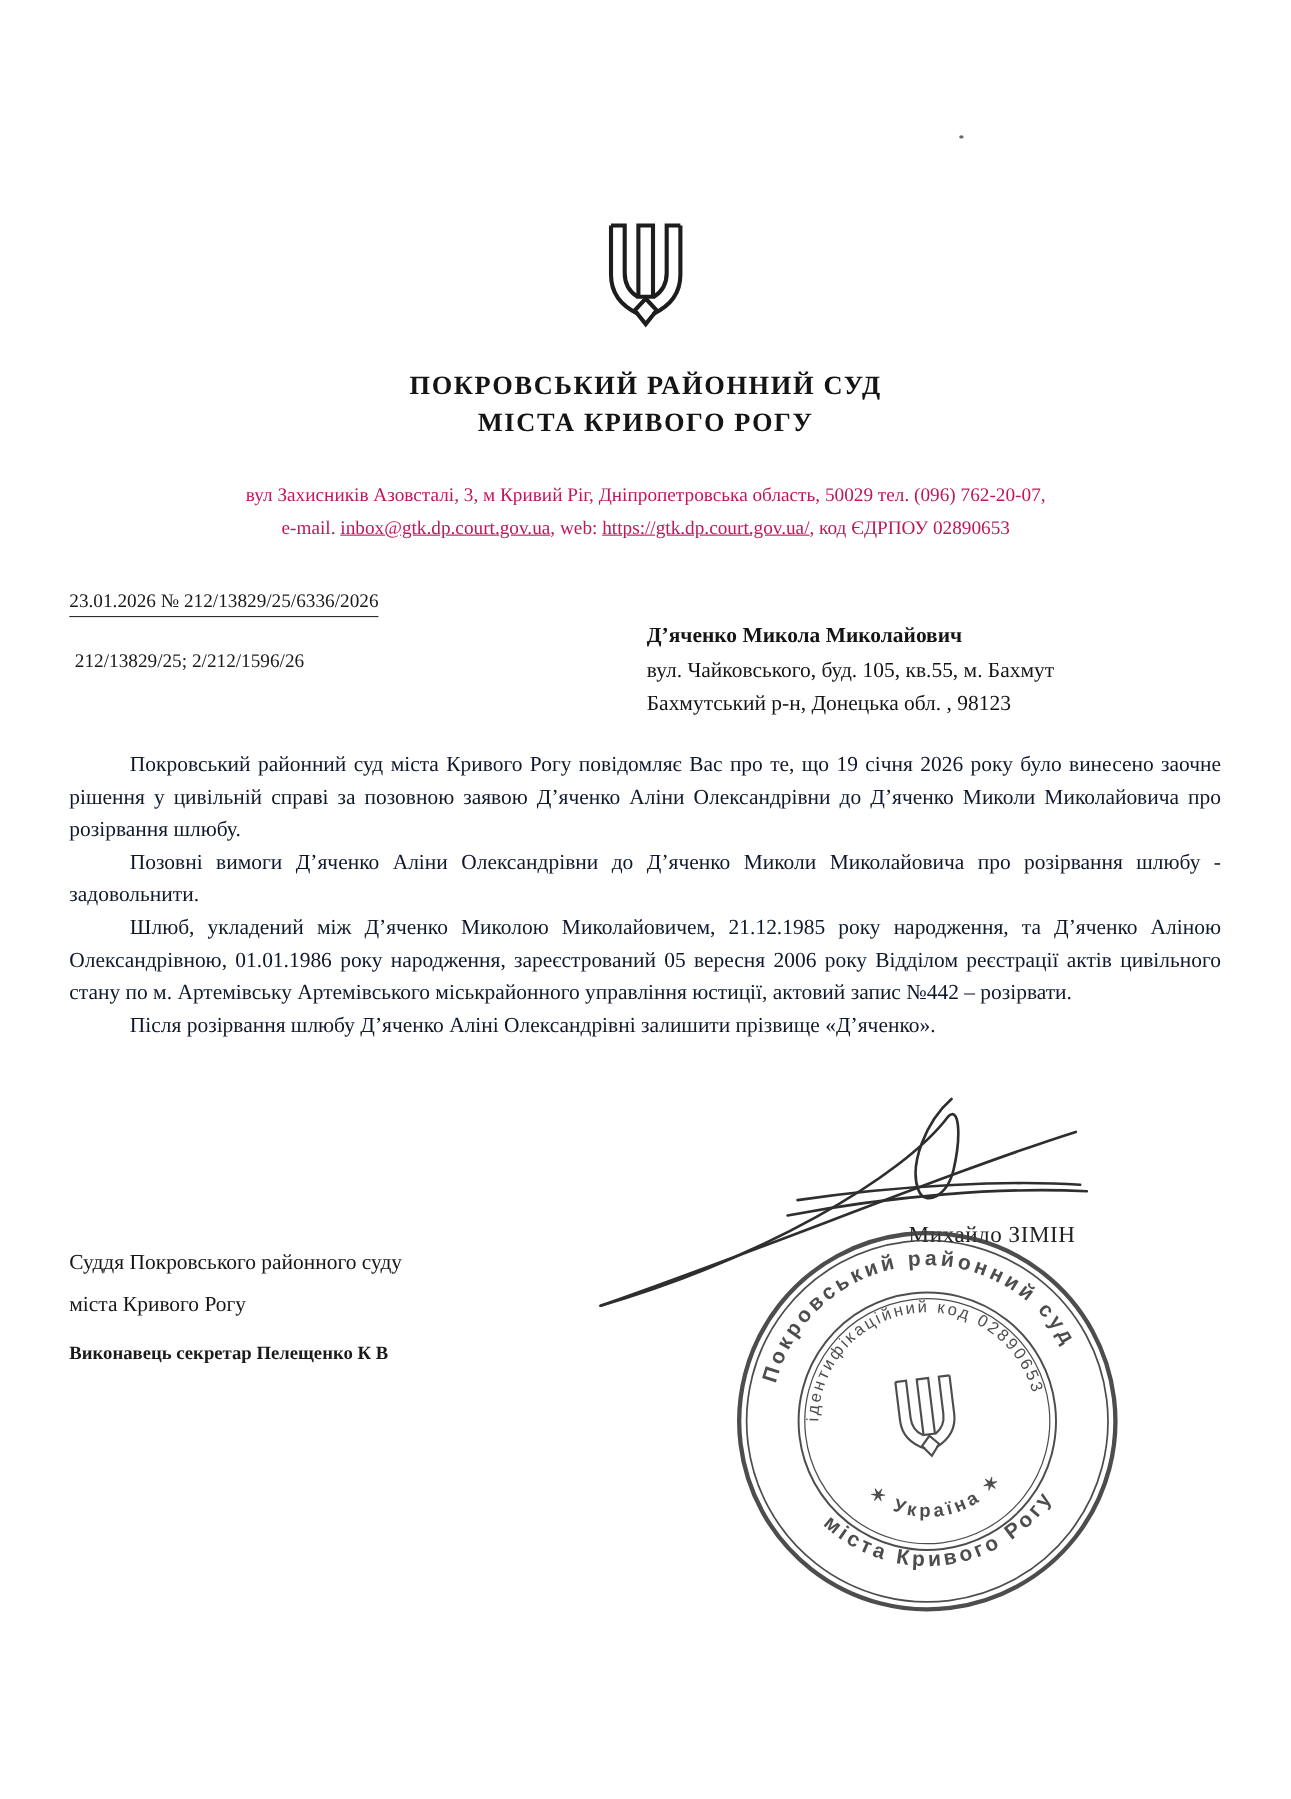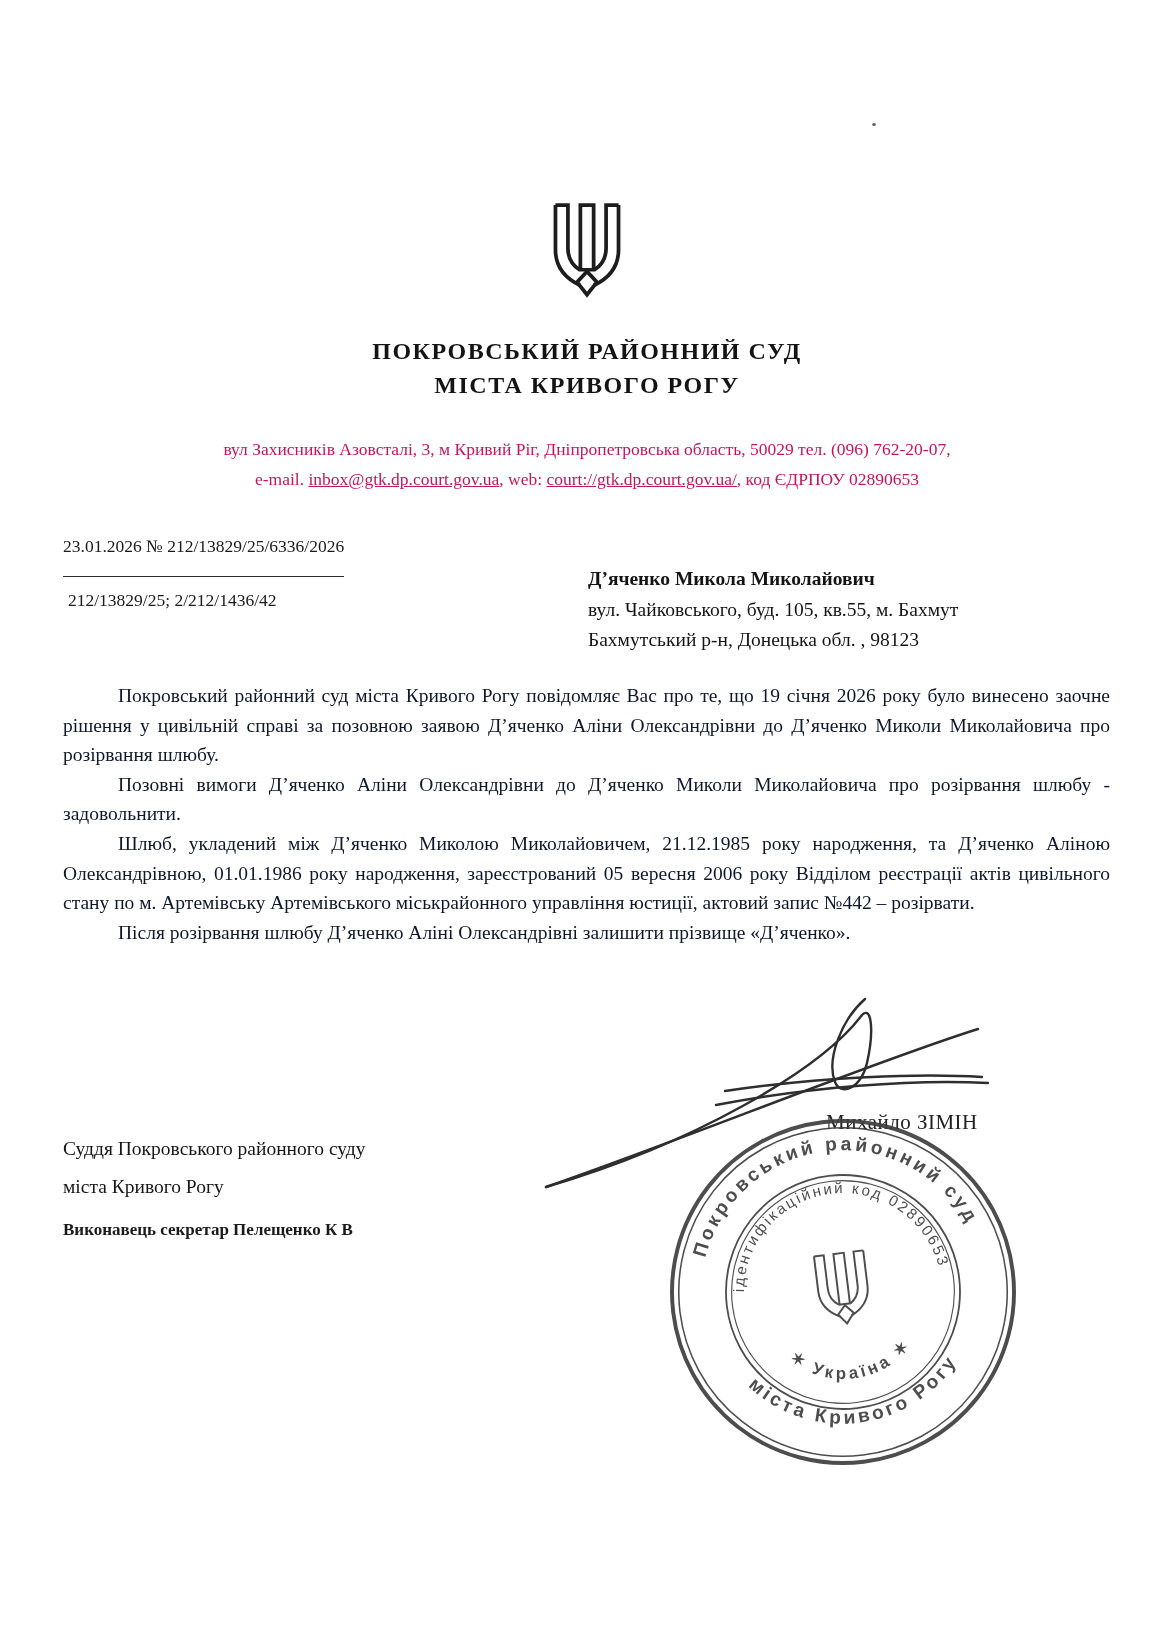--- a/index.html
+++ b/index.html
@@ -16,21 +16,21 @@
     position:absolute; top:334px; left:0; width:100%;
     text-align:center; font-weight:bold; font-size:24px; line-height:34px;
     letter-spacing:1.5px; color:#141414;
   }
   .contact{
     position:absolute; top:434px; left:0; width:100%;
     text-align:center; font-size:17.5px; line-height:30px; color:#be185d;
   }
   .contact .uline{ text-decoration:underline; }
   .refblock{ position:absolute; left:63px; top:536px; font-size:17.5px; color:#1a1a1a; }
-  .ref-number{ display:inline-block; border-bottom:1.5px solid #2b2b2b; padding-bottom:19px; }
+  .ref-number{ display:inline-block; border-bottom:1.5px solid #2b2b2b; padding-bottom:3px; }
   .ref-case{ position:absolute; left:68px; top:590px; font-size:17.5px; color:#1a1a1a; }
   .addressee{
     position:absolute; left:588px; top:532px; width:520px;
     font-size:19.5px; line-height:30.5px; color:#141414;
   }
   .addressee .name{ font-weight:bold;margin-top:32px; }
   .bodytext{
     position:absolute; left:63px; top:681px; width:1047px;
     font-size:19.5px; line-height:29.6px; text-align:justify; color:#0f172a;
   }
@@ -73,28 +73,28 @@
   </svg>
 
   <div class="court-name">
     <div>ПОКРОВСЬКИЙ РАЙОННИЙ СУД</div>
     <div>МІСТА КРИВОГО РОГУ</div>
   </div>
 
   <div class="contact">
     <div>вул  Захисників Азовсталі, 3, м  Кривий Ріг,  Дніпропетровська область, 50029 тел. (096) 762-20-07,</div>
     <div>
-      <span>e-mail.  </span><span class="uline">inbox@gtk.dp.court.gov.ua</span><span>,    web:  </span><span class="uline">court://gtk.dp.court.gov.ua/</span><span>,  код ЄДРПОУ 02890653</span>
+      <span>e-mail.  </span><span class="uline">inbox@gtk.dp.court.gov.ua</span><span>,    web:  </span><span class="uline">https://gtk.dp.court.gov.ua/</span><span>,  код ЄДРПОУ 02890653</span>
     </div>
   </div>
 
   <div class="refblock">
     <span class="ref-number">23.01.2026 №  212/13829/25/6336/2026</span>
   </div>
-  <div class="ref-case">212/13829/25;  2/212/1436/42</div>
+  <div class="ref-case">212/13829/25;  2/212/1596/26</div>
 
   <div class="addressee">
     <div class="name">Д’яченко  Микола Миколайович</div>
     <div>вул. Чайковського, буд. 105, кв.55, м. Бахмут</div>
     <div>Бахмутський р-н, Донецька обл. , 98123</div>
   </div>
 
   <div class="bodytext">
     <p>Покровський районний суд міста Кривого Рогу повідомляє Вас про те, що 19 січня 2026 року було винесено заочне рішення у цивільній справі за позовною заявою Д’яченко Аліни Олександрівни до Д’яченко Миколи Миколайовича про розірвання шлюбу.</p>
     <p>Позовні вимоги Д’яченко Аліни Олександрівни до Д’яченко Миколи Миколайовича про розірвання шлюбу - задовольнити.</p>

